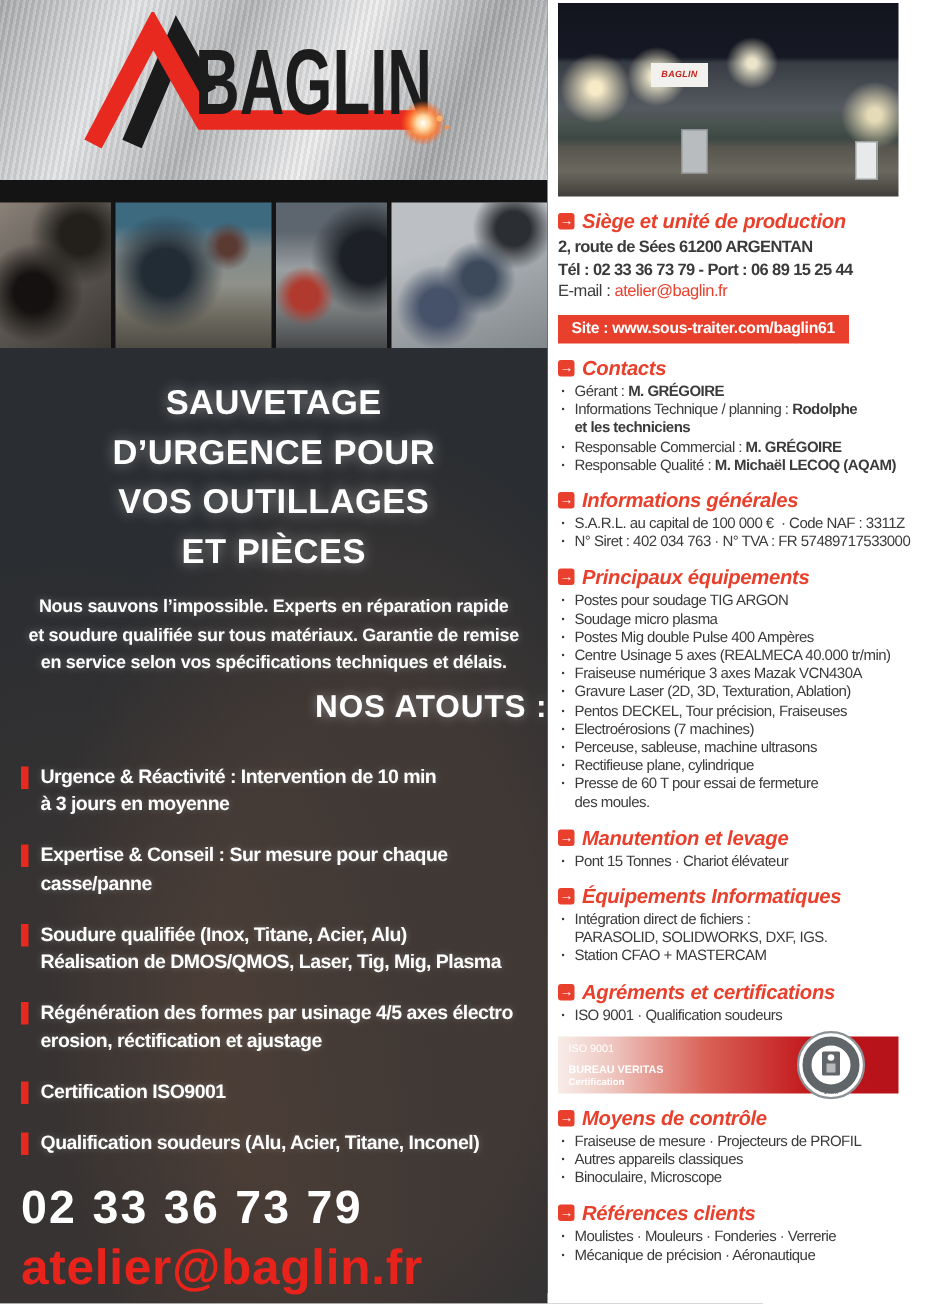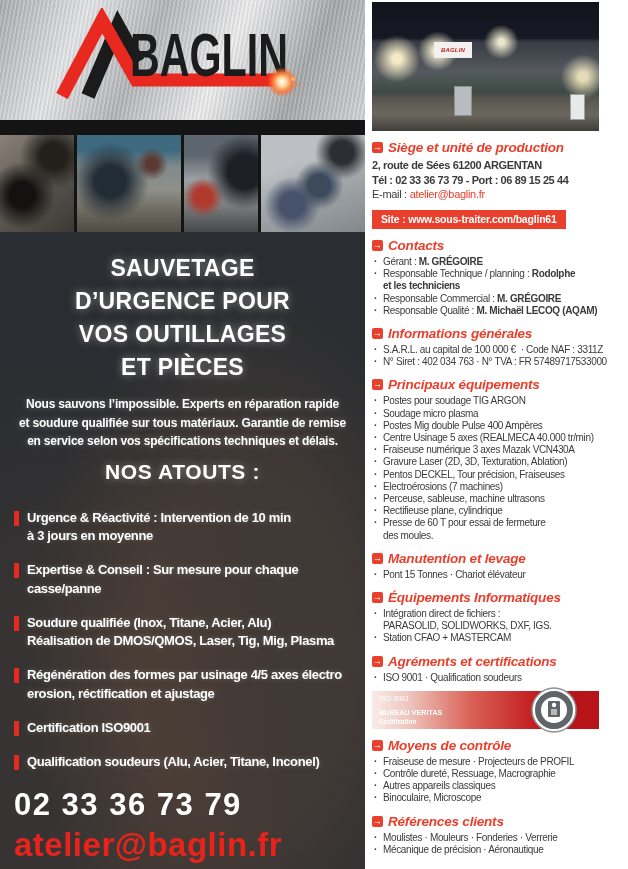--- a/index.html
+++ b/index.html
@@ -42,21 +42,21 @@
     position:absolute; top:232px; left:0; width:365px; height:810px; color:#fff;
     background:
       radial-gradient(ellipse at 68% 52%, rgba(176,114,74,.17) 0 30%, transparent 62%),
       radial-gradient(ellipse at 12% 70%, rgba(150,96,60,.12) 0 24%, transparent 55%),
       #2a2d31;
   }
   .headline { margin-top:20px; text-align:center; font-weight:bold; font-size:23px; line-height:33px;
               text-shadow:0 0 9px rgba(255,255,255,.45); letter-spacing:.3px; }
   .intro { margin-top:11px; text-align:center; font-weight:bold; font-size:12px; letter-spacing:-.2px;
            line-height:18.5px; white-space:pre-line; text-shadow:0 0 6px rgba(255,255,255,.3); }
-  .atouts-title { margin-top:9px; text-align:center; font-weight:bold; font-size:21px; letter-spacing:.6px;
+  .atouts-title { margin-top:9px; text-align:right; font-weight:bold; font-size:21px; letter-spacing:.6px;
                   text-shadow:0 0 8px rgba(255,255,255,.4); }
   .atouts { margin-top:25px; padding-left:14px; list-style:none; }
   .atout { position:relative; padding-left:13px; font-weight:bold; font-size:13px; letter-spacing:-.35px;
            line-height:18.5px; margin-bottom:15.5px; white-space:pre-line; text-shadow:0 0 5px rgba(255,255,255,.25); }
   .atout::before { content:""; position:absolute; left:0; top:2px; width:5px; height:15px; background:#e7291f; }
   .phone-big { margin:13px 0 0 14px; font-size:31px; font-weight:bold; letter-spacing:1.5px; }
   .email-big { margin:3px 0 0 14px; font-size:33px; font-weight:bold; color:#e8231c; letter-spacing:.5px; }
 
   
   .right-col { position:absolute; left:372px; top:2px; width:246px; color:#3b3b3b; }
@@ -190,21 +190,21 @@
 
     <div>
       <div class="shead">
         <span class="sq-arrow">→</span>
         <span>Contacts</span>
       </div>
       <ul class="ritems">
 
           <li class="ritem"><span>Gérant : </span><b>M. GRÉGOIRE</b></li>
 
-          <li class="ritem"><span>Responsable Technique / planning : </span><b>Rodolphe
+          <li class="ritem"><span>Informations Technique / planning : </span><b>Rodolphe
 et les techniciens</b></li>
 
           <li class="ritem"><span>Responsable Commercial : </span><b>M. GRÉGOIRE</b></li>
 
           <li class="ritem"><span>Responsable Qualité : </span><b>M. Michaël LECOQ (AQAM)</b></li>
         </ul>
     </div>
 
     <div>
       <div class="shead">
@@ -293,21 +293,20 @@
     </div>
 
     <div>
       <div class="shead">
         <span class="sq-arrow">→</span>
         <span>Moyens de contrôle</span>
       </div>
       <ul class="ritems">
 
       <li class="ritem">Fraiseuse de mesure · Projecteurs de PROFIL</li>
-          <li class="ritem">Contrôle dureté, Ressuage, Macrographie</li>
           <li class="ritem">Autres appareils classiques</li>
           <li class="ritem">Binoculaire, Microscope</li>
         </ul>
     </div>
 
     <div>
       <div class="shead">
         <span class="sq-arrow">→</span>
         <span>Références clients</span>
       </div>

